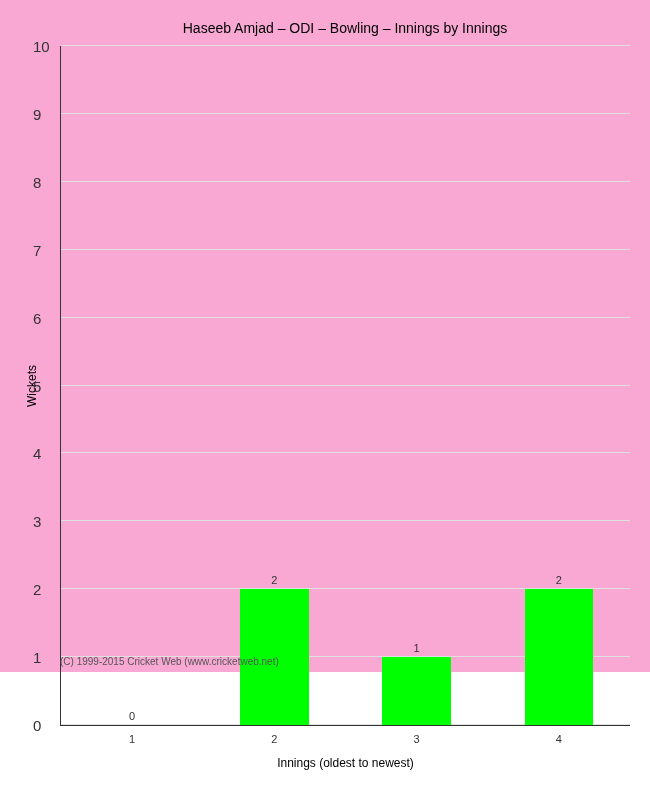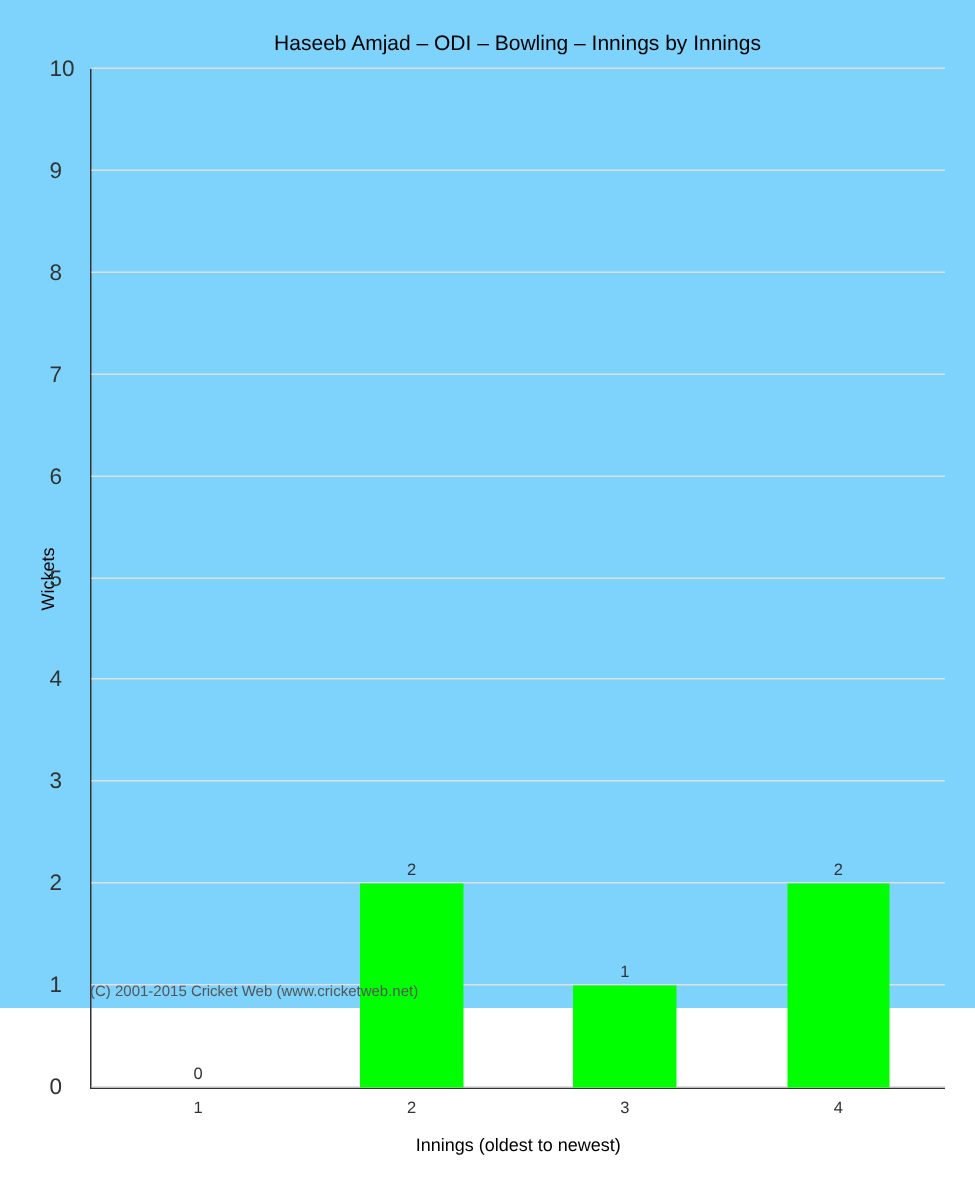--- a/index.html
+++ b/index.html
@@ -9,21 +9,21 @@
       background: #ffffff;
       font-family: Arial, sans-serif;
       display: flex;
       flex-direction: column;
       align-items: center;
       justify-content: flex-start;
     }
     .chart-container {
       width: 650px;
       height: 672px;
-      background: #7dd3fc;
+      background: #f9a8d4;
       position: relative;
       padding: 20px 20px 60px 60px;
     }
     .chart-title {
       text-align: center;
       font-size: 14px;
       color: #000;
       margin-bottom: 10px;
       font-family: Arial, sans-serif;
     }
@@ -127,14 +127,14 @@
       <div class="bar" style="left: 31.5%; width: 12%; height: 20%;"></div>
       <span class="bar-label" style="left: 37.5%; bottom: 20.5%;">2</span>
       <span class="x-tick-label" style="left: 37.5%;">2</span>
       <div class="bar" style="left: 56.5%; width: 12%; height: 10%;"></div>
       <span class="bar-label" style="left: 62.5%; bottom: 10.5%;">1</span>
       <span class="x-tick-label" style="left: 62.5%;">3</span>
       <div class="bar" style="left: 81.5%; width: 12%; height: 20%;"></div>
       <span class="bar-label" style="left: 87.5%; bottom: 20.5%;">2</span>
       <span class="x-tick-label" style="left: 87.5%;">4</span>
     </div>
-  <div class="copyright">(C) 2001-2015 Cricket Web (www.cricketweb.net)</div>
+  <div class="copyright">(C) 1999-2015 Cricket Web (www.cricketweb.net)</div>
 </div>
 
 </body></html>

